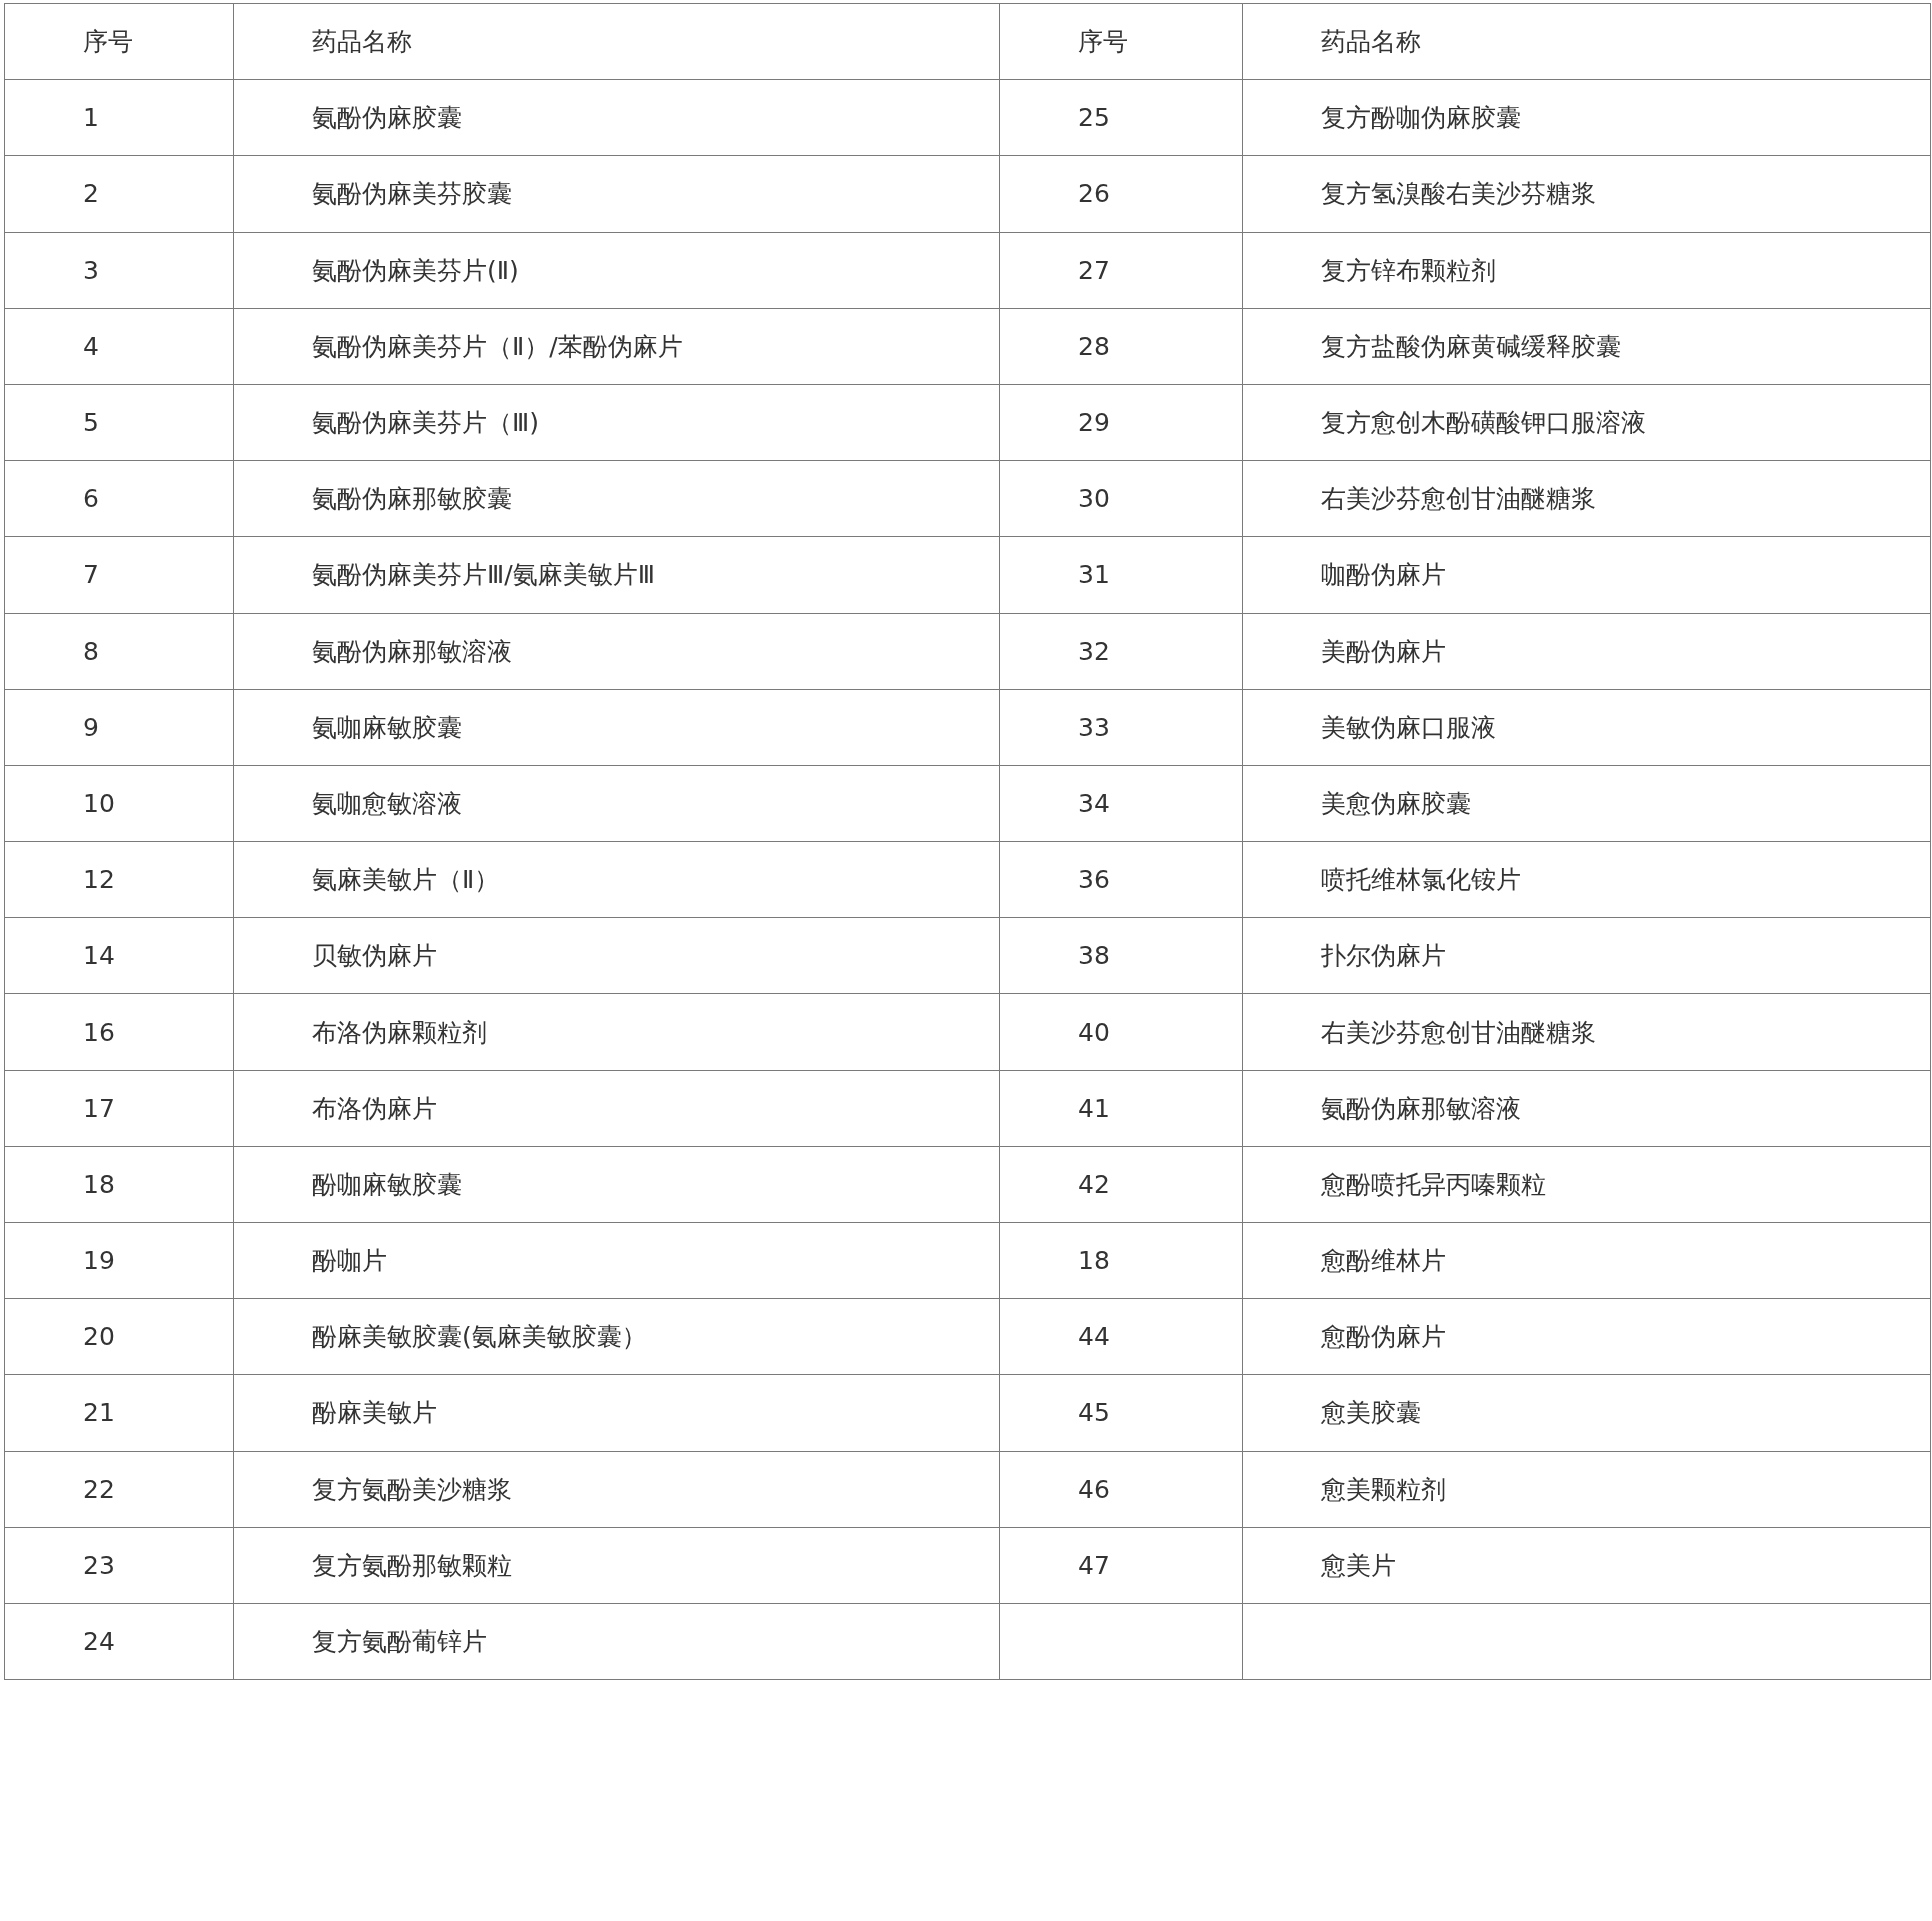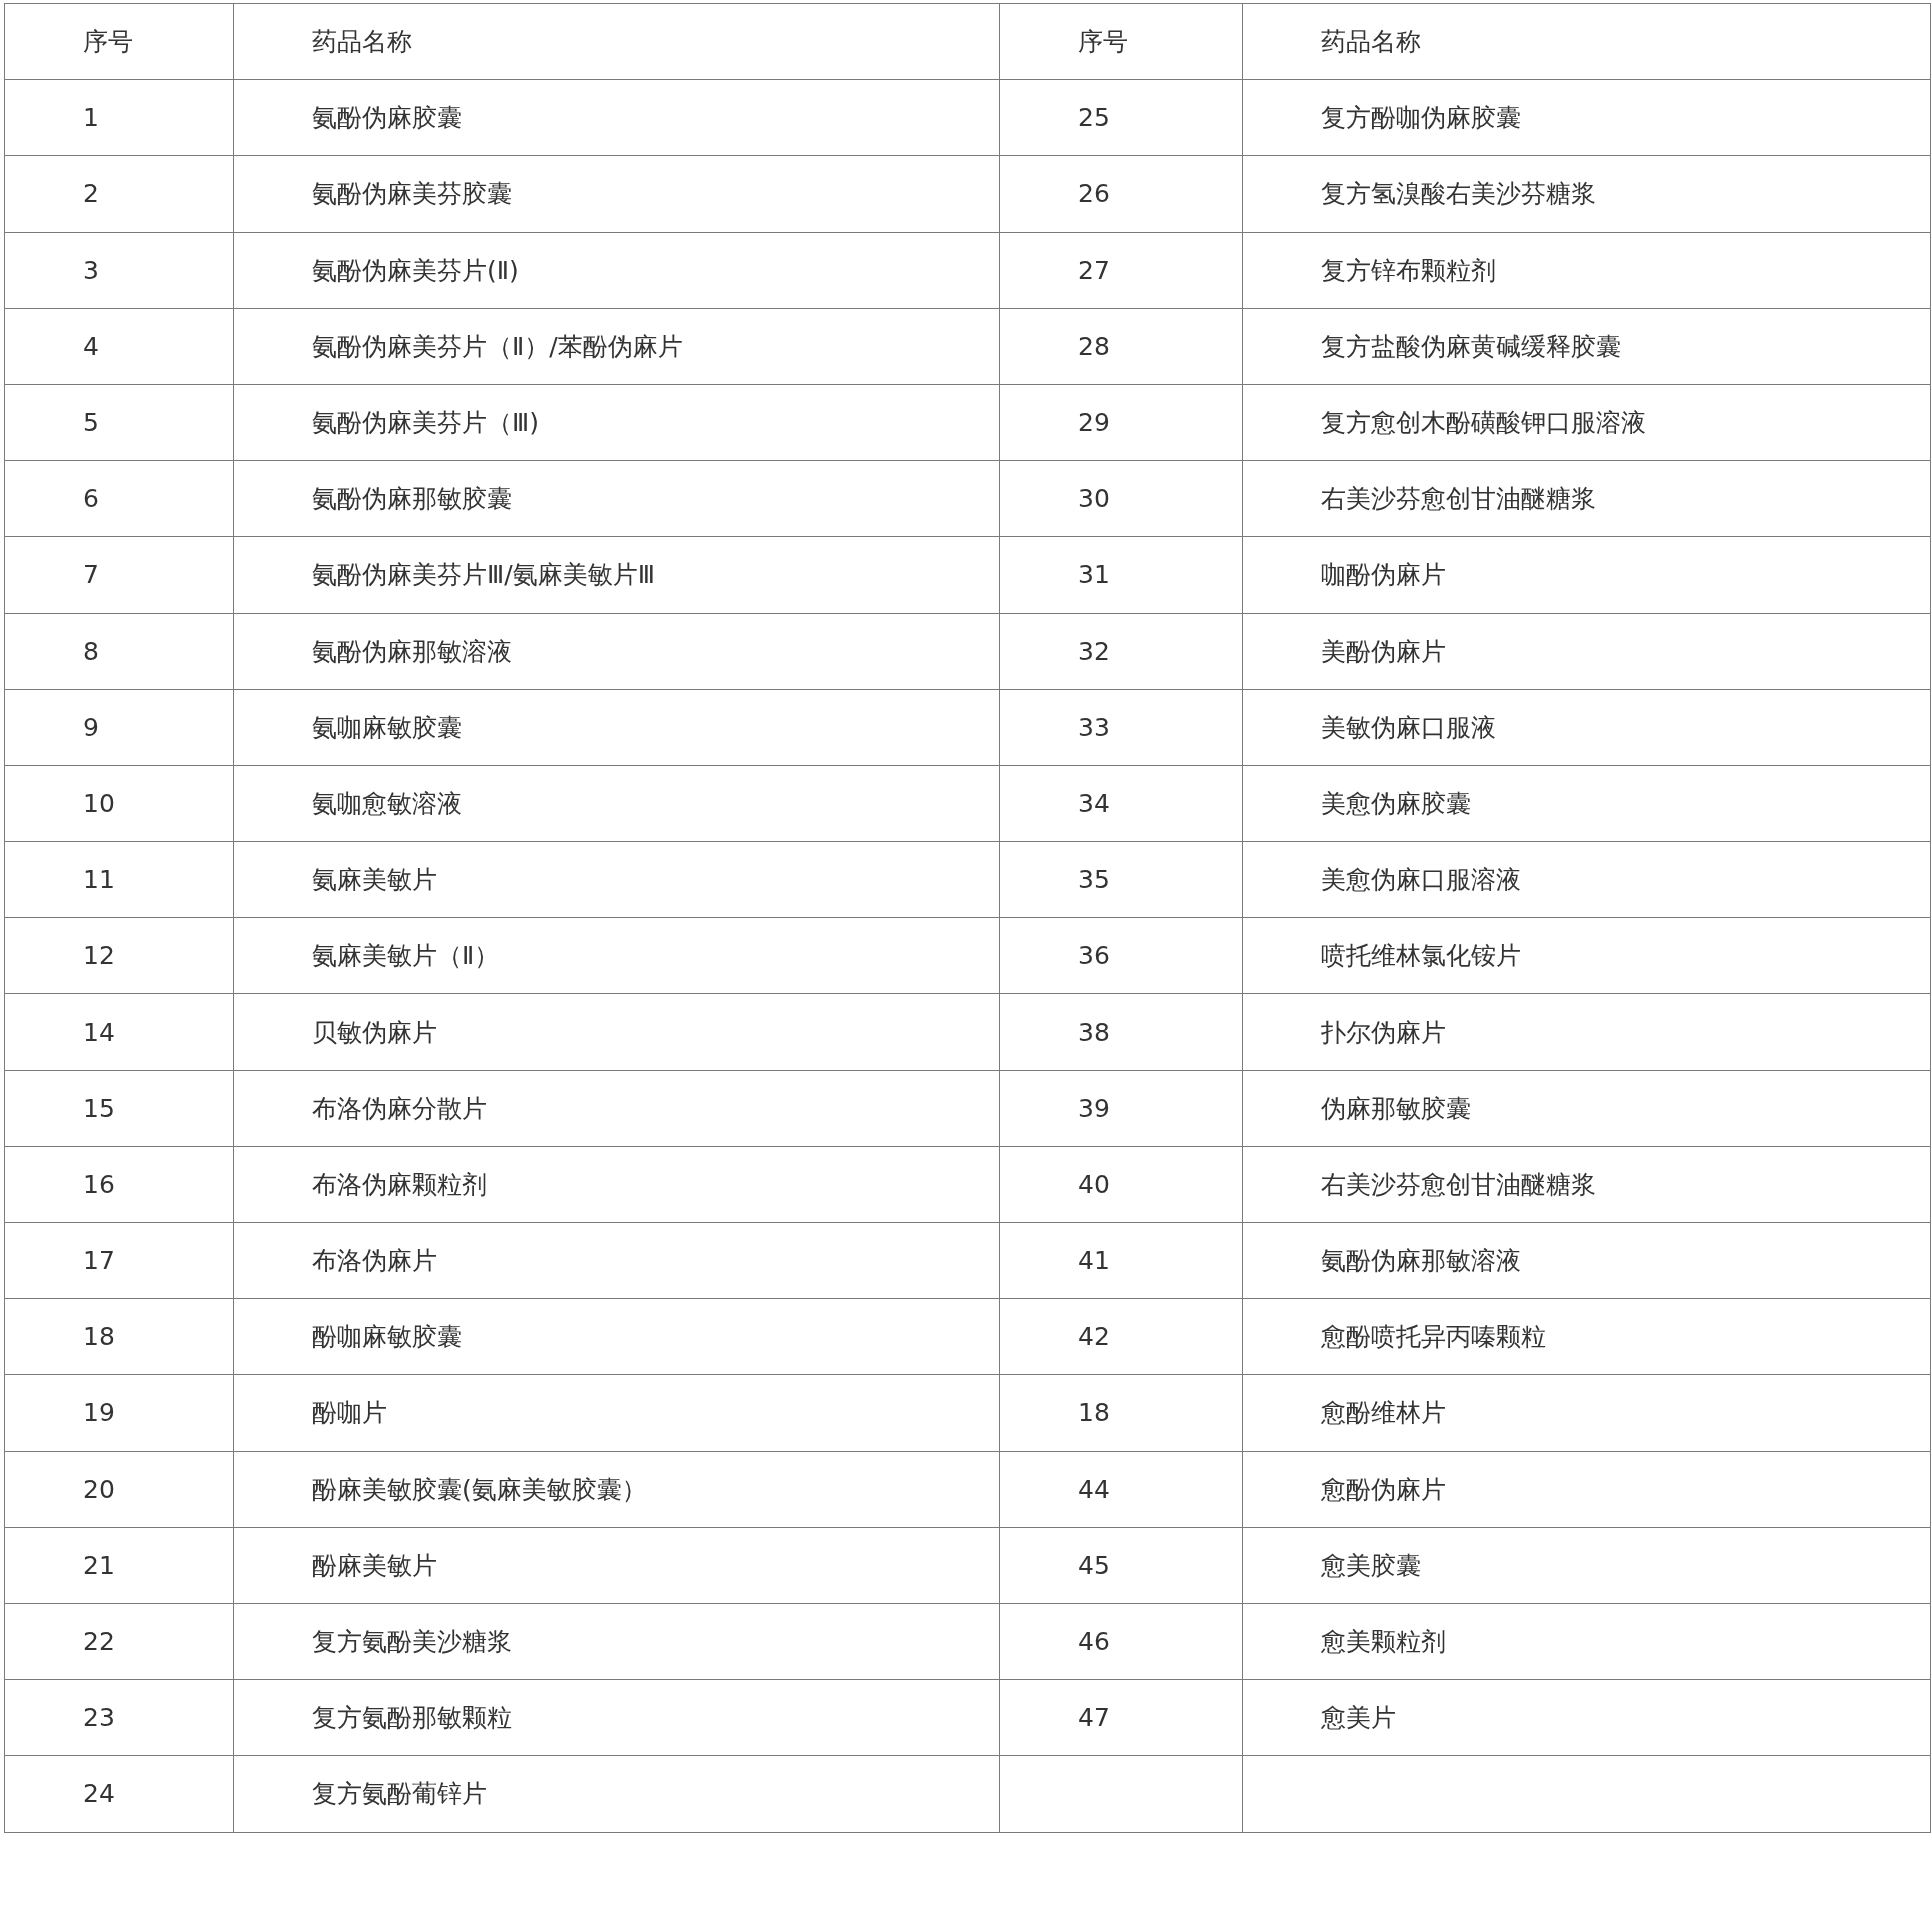--- a/index.html
+++ b/index.html
@@ -100,42 +100,30 @@
         <td>33</td>
         <td>美敏伪麻口服液</td>
       </tr>
       <tr>
         <td>10</td>
         <td>氨咖愈敏溶液</td>
         <td>34</td>
         <td>美愈伪麻胶囊</td>
       </tr>
       <tr>
-        <td>11</td>
-        <td>氨麻美敏片</td>
-        <td>35</td>
-        <td>美愈伪麻口服溶液</td>
-      </tr>
-      <tr>
         <td>12</td>
         <td>氨麻美敏片（Ⅱ）</td>
         <td>36</td>
         <td>喷托维林氯化铵片</td>
       </tr>
       <tr>
         <td>14</td>
         <td>贝敏伪麻片</td>
         <td>38</td>
         <td>扑尔伪麻片</td>
-      </tr>
-      <tr>
-        <td>15</td>
-        <td>布洛伪麻分散片</td>
-        <td>39</td>
-        <td>伪麻那敏胶囊</td>
       </tr>
       <tr>
         <td>16</td>
         <td>布洛伪麻颗粒剂</td>
         <td>40</td>
         <td>右美沙芬愈创甘油醚糖浆</td>
       </tr>
       <tr>
         <td>17</td>
         <td>布洛伪麻片</td>

